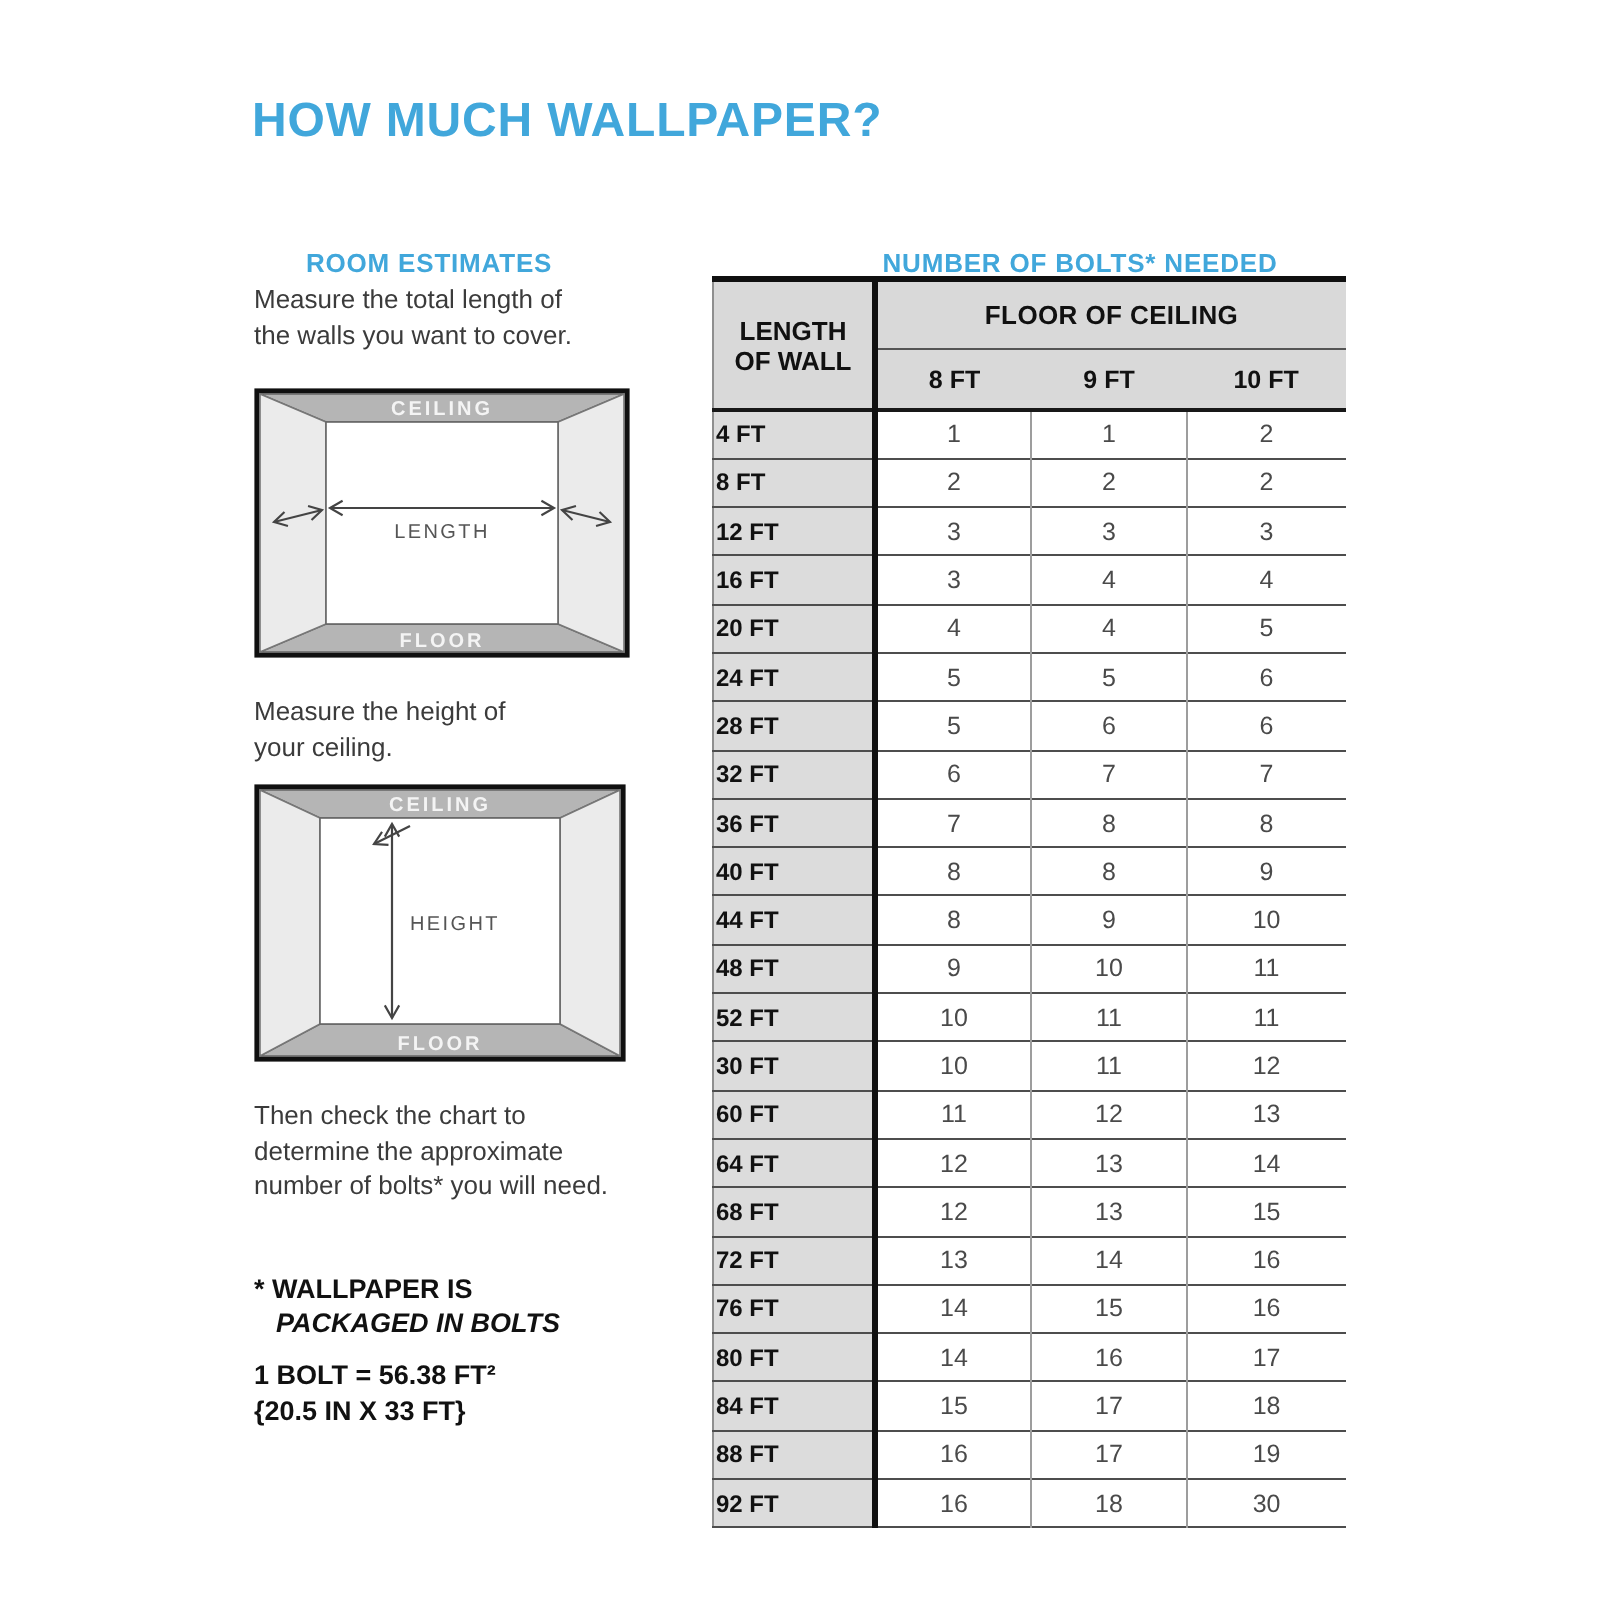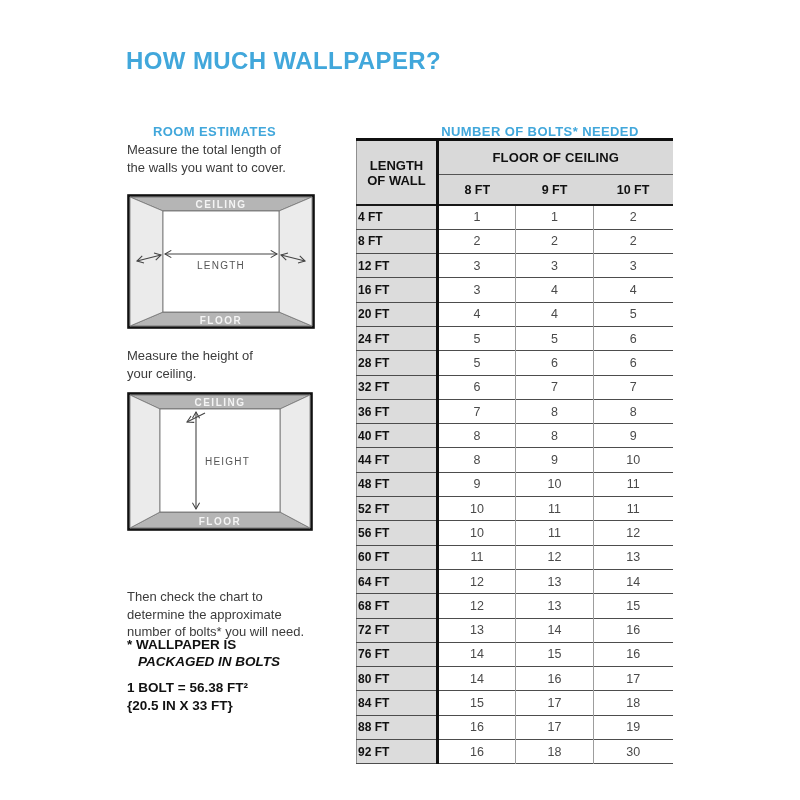--- a/index.html
+++ b/index.html
@@ -41,21 +41,21 @@
   #bolts-table-heading { left: 356px; top: 113px; width: 316px; text-align: center; margin-top: 11px; }
   .para {
     position: absolute;
     left: 127px;
     font-size: 13px;
     color: var(--body-ink);
     line-height: 17.5px;
   }
   #para-length { top: 141px; }
   #para-height { top: 347px; }
-  #para-chart  { top: 549px; margin-top: 39px; }
+  #para-chart  { top: 549px; }
   .diagram { position: absolute; left: 127px; }
   #room-length-diagram { top: 194px; }
   #room-height-diagram { top: 392px; }
   .footnote {
     position: absolute;
     left: 127px; top: 636px;
     font-size: 13.5px;
     font-weight: 700;
     color: var(--ink);
     line-height: 17px;
@@ -291,21 +291,21 @@
           <td>10</td>
           <td>11</td>
         </tr>
         <tr>
           <th>52 FT</th>
           <td>10</td>
           <td>11</td>
           <td>11</td>
         </tr>
         <tr>
-          <th>56 FT</th>
+          <th>30 FT</th>
           <td>10</td>
           <td>11</td>
           <td>12</td>
         </tr>
         <tr>
           <th>60 FT</th>
           <td>11</td>
           <td>12</td>
           <td>13</td>
         </tr>

